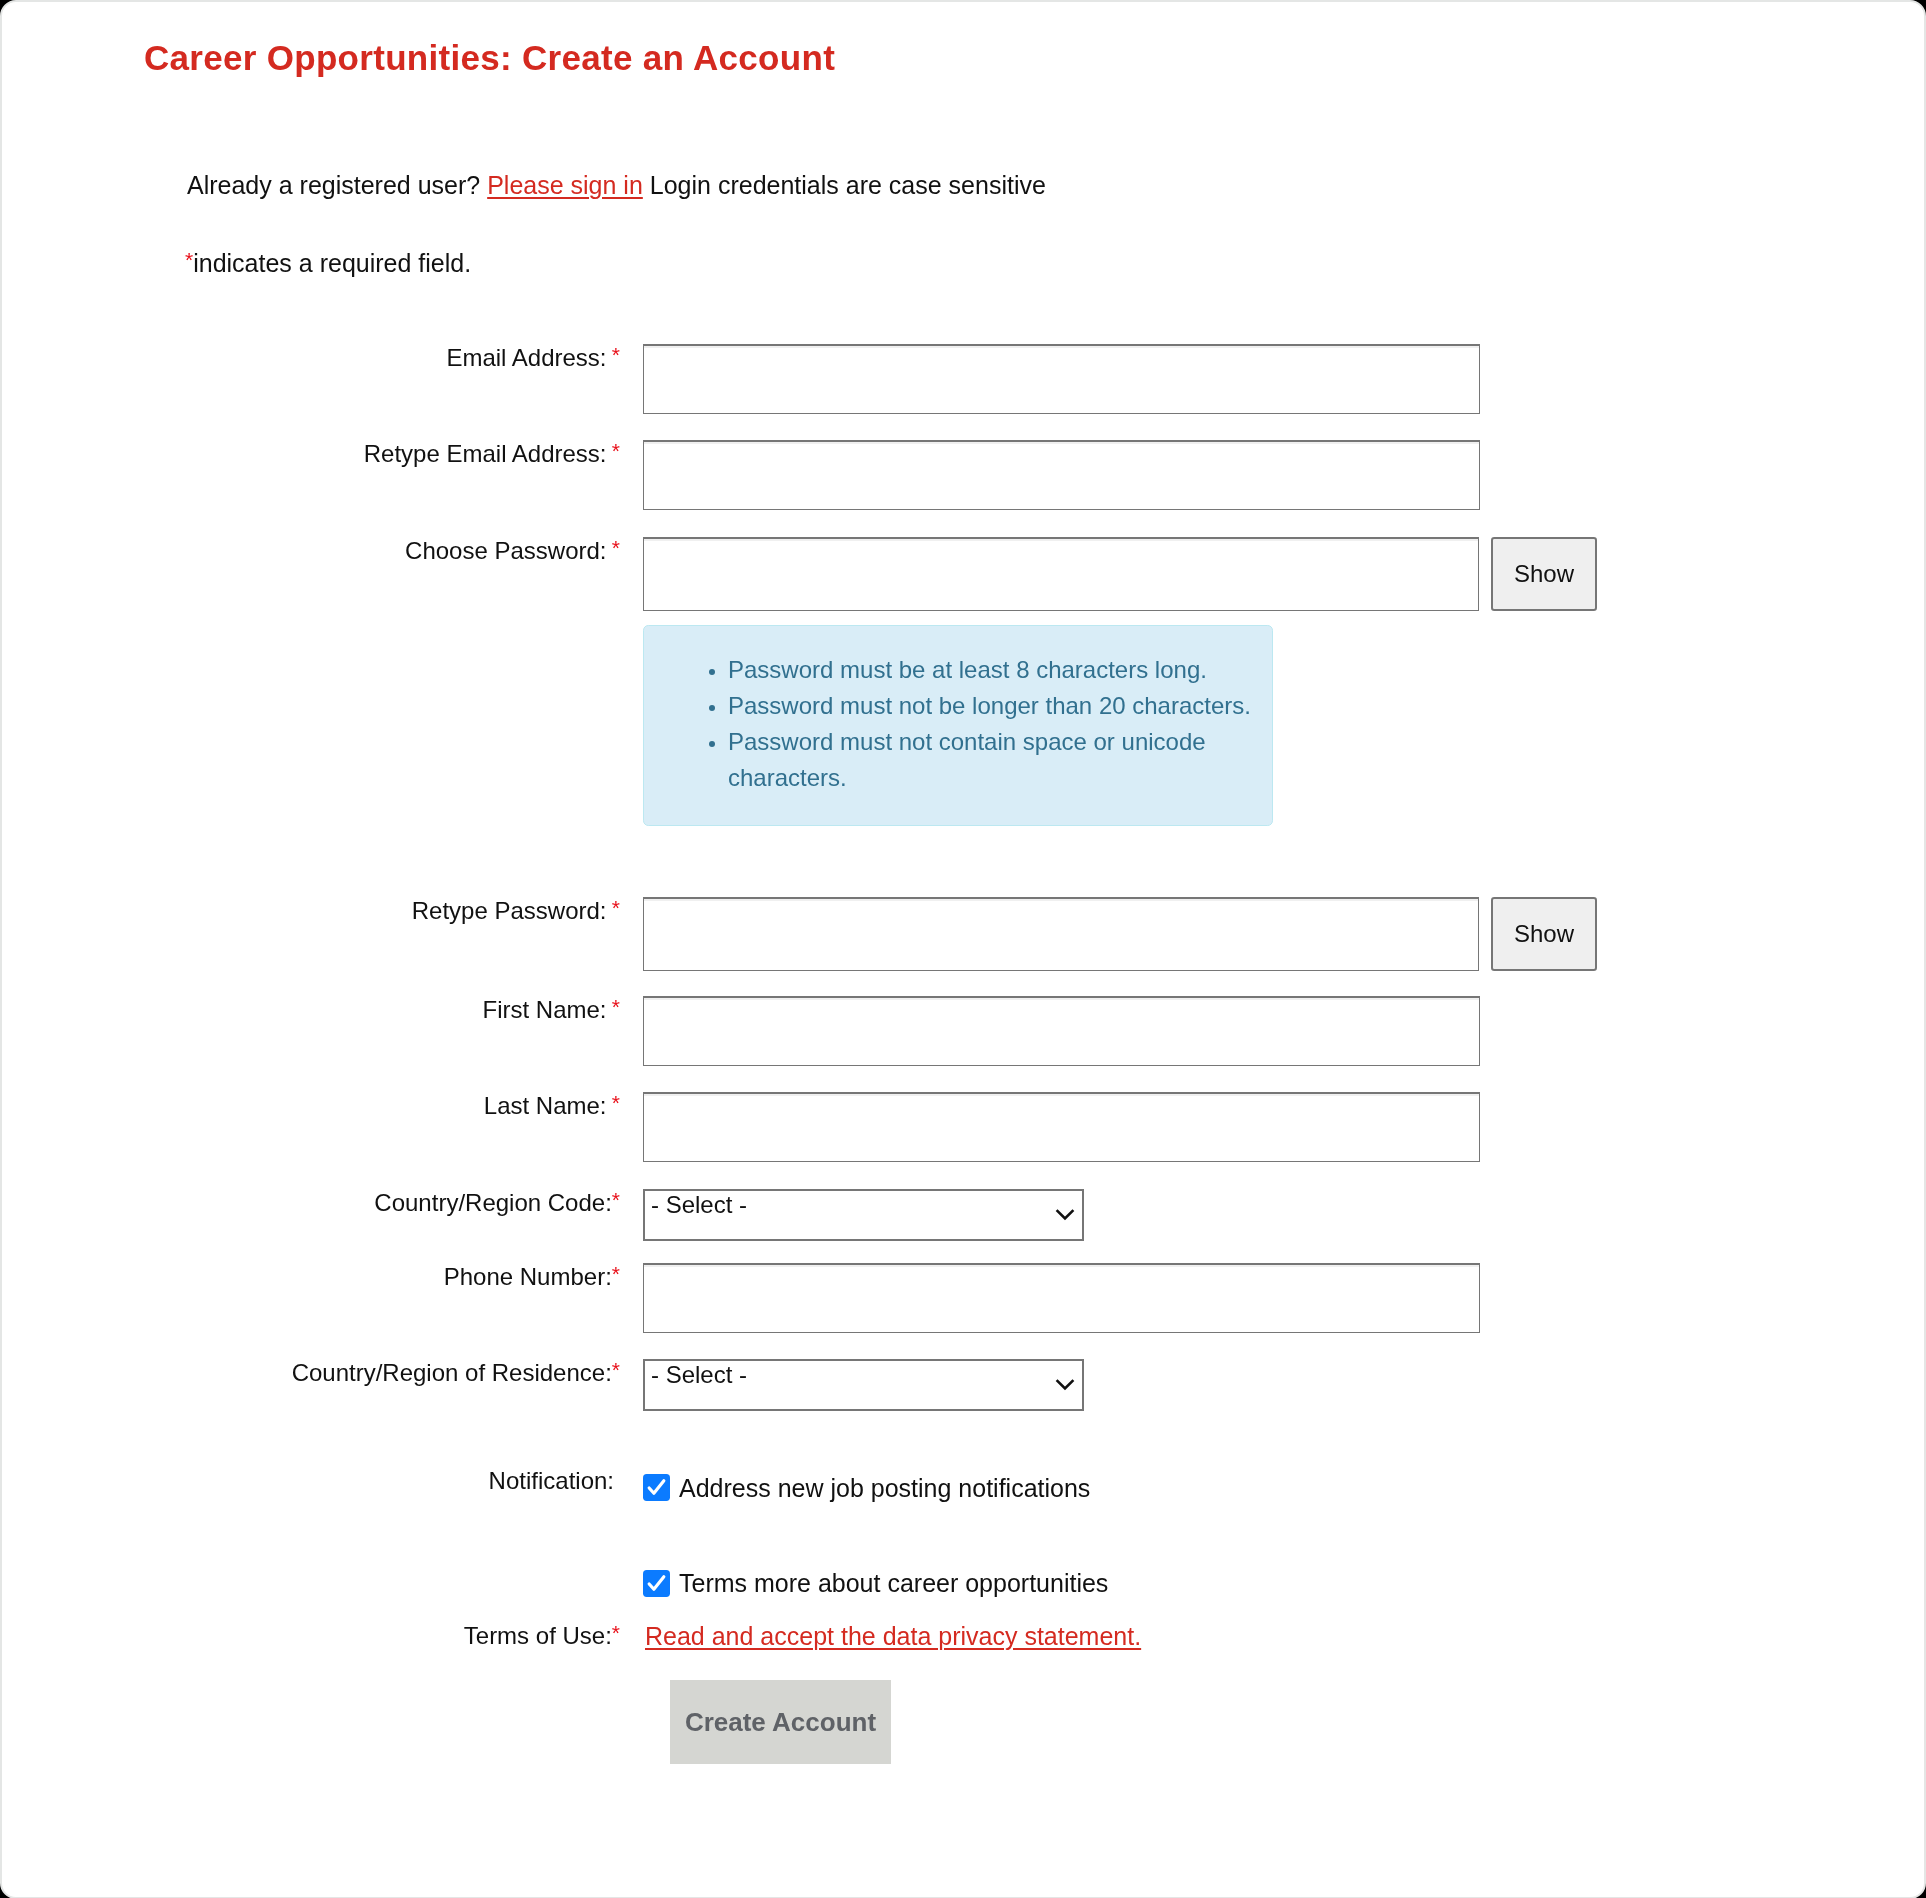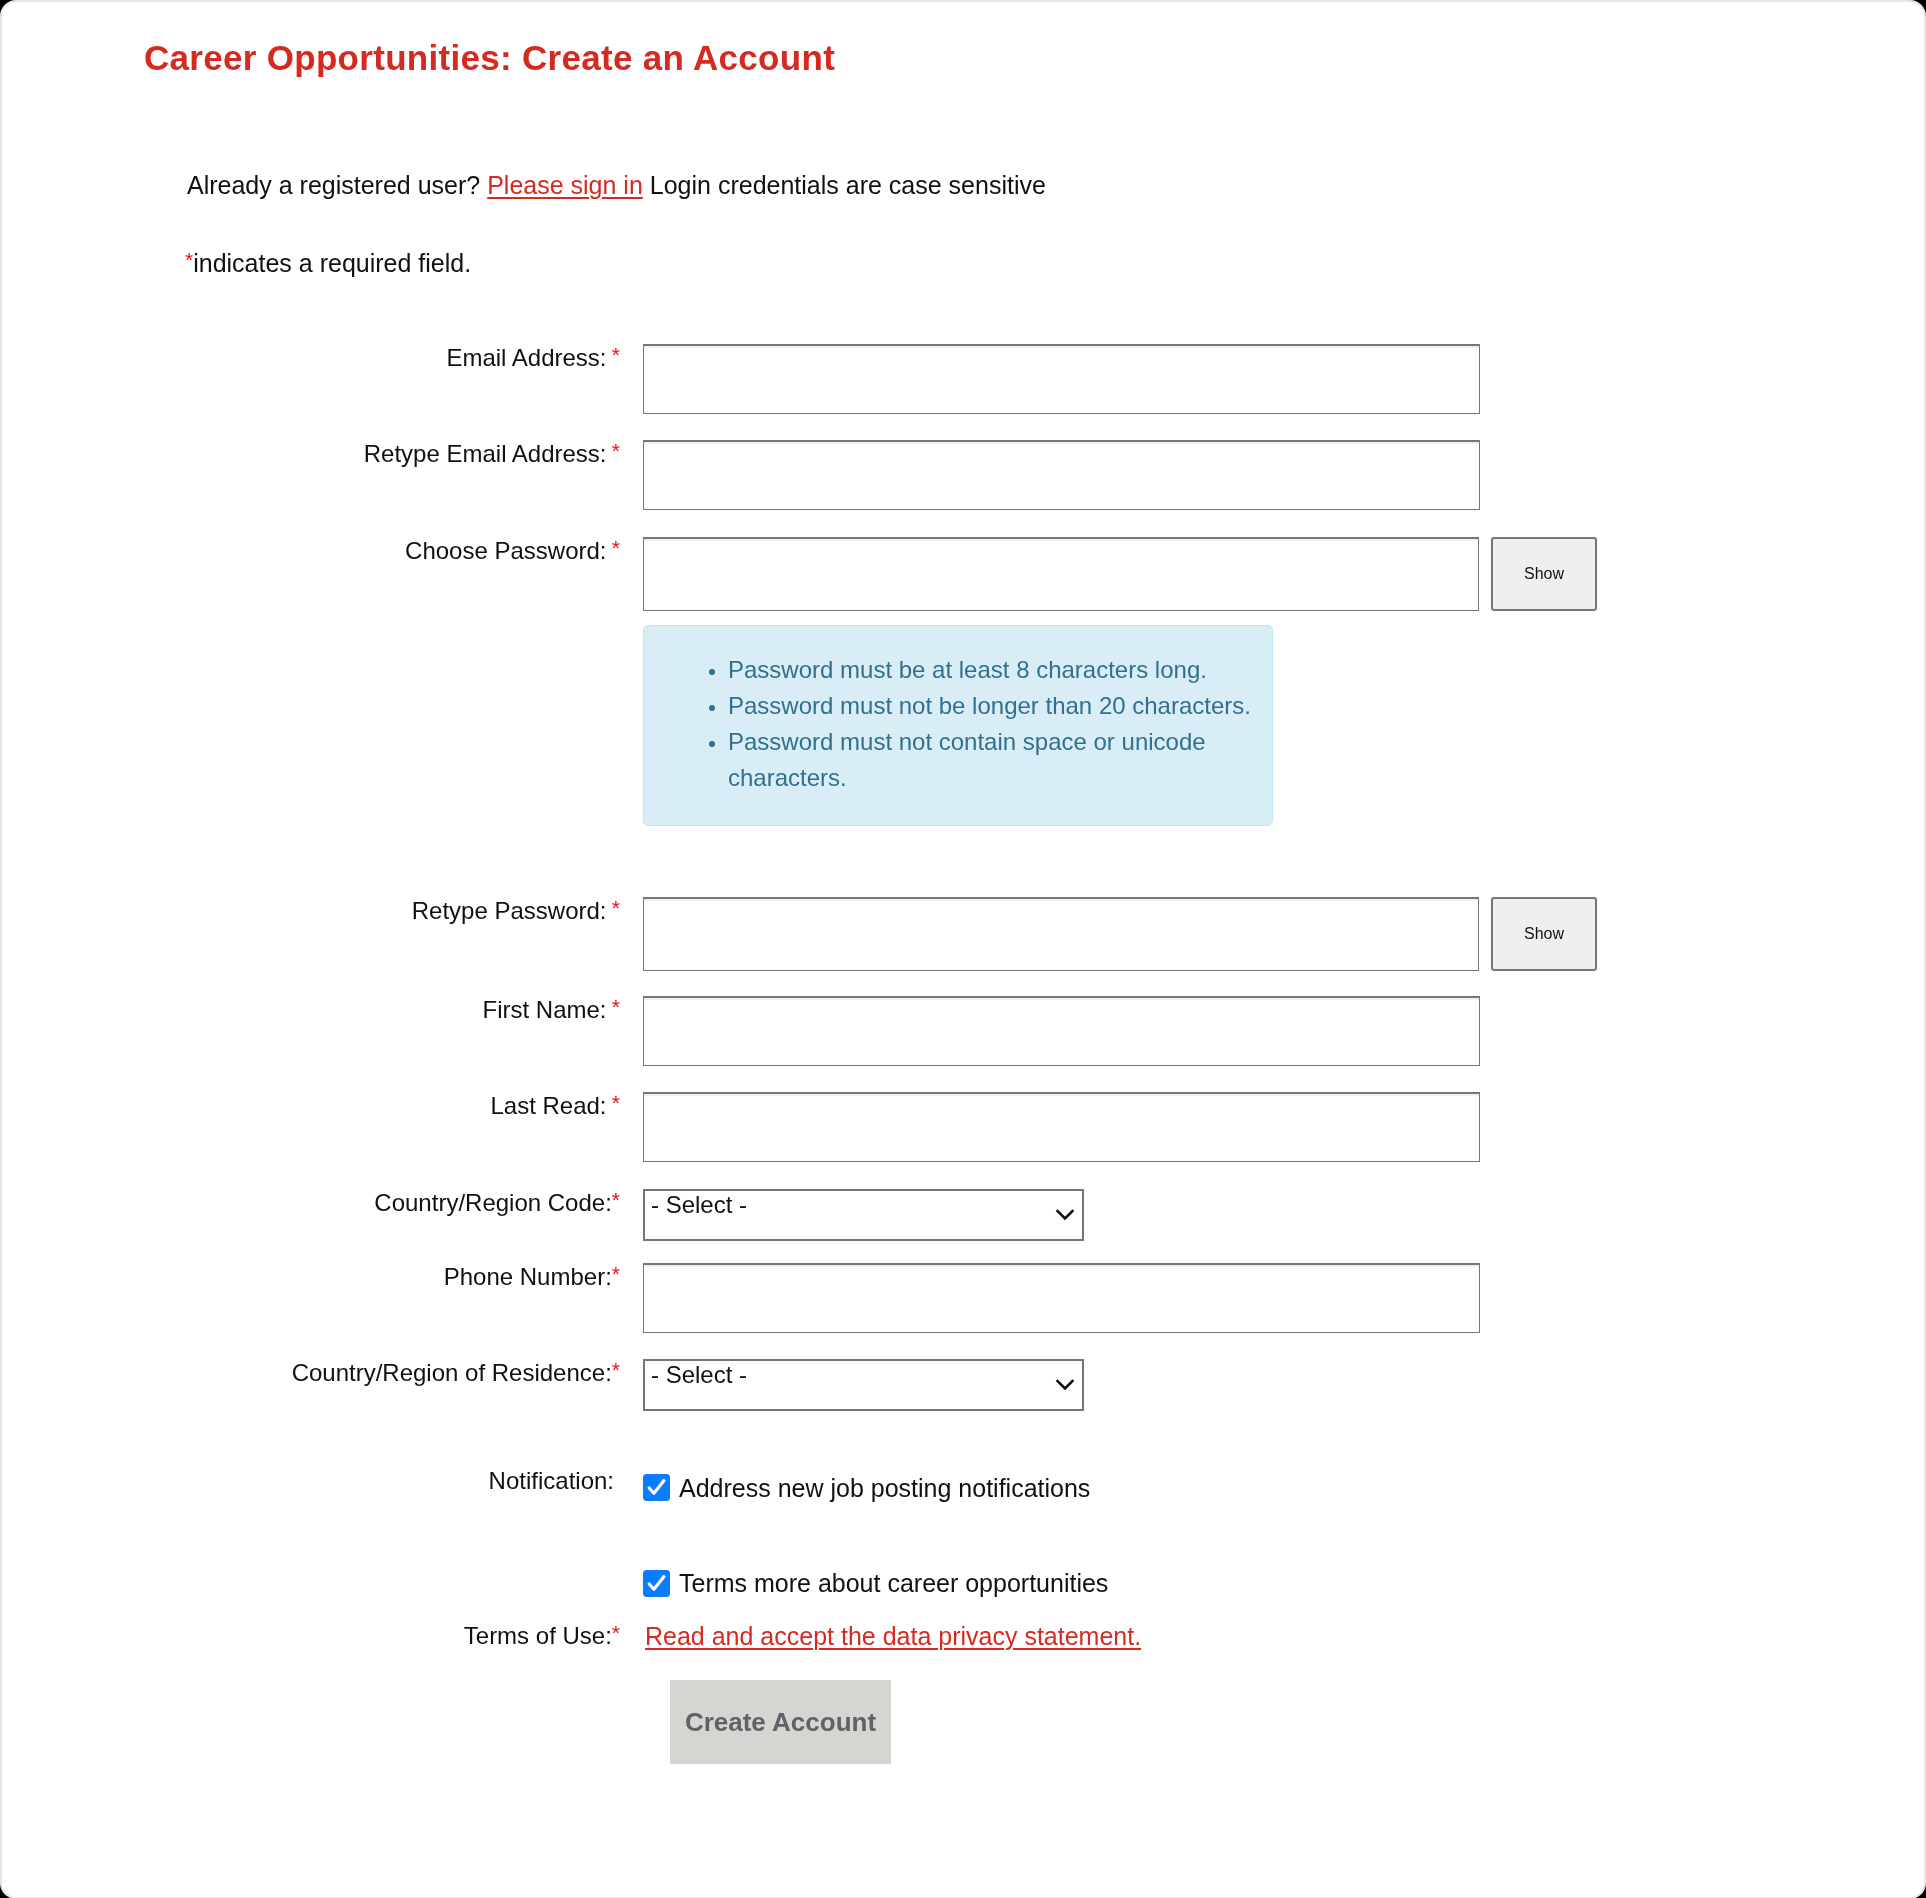--- a/index.html
+++ b/index.html
@@ -27,21 +27,21 @@
   .label.tight .star { margin-left: 0; }
   .input {
     left: 641px; width: 837px; height: 70px; box-sizing: border-box;
     border: 1.6px solid #767676; border-top-width: 2.1px; background: #fff;
     box-shadow: inset 0 2.1px 0 #f0f0f0;
   }
   .input.pw { width: 836px; }
   .show-btn {
     left: 1489px; width: 106px; height: 74px; box-sizing: border-box;
     border: 2.1px solid #767676; border-radius: 3.2px; background: #efefef;
-    font-size: 16px; display: flex; align-items: center; justify-content: center;
+    font-size: 24px; display: flex; align-items: center; justify-content: center;
     color: #111; cursor: pointer;
   }
   .info {
     left: 641px; top: 623px; width: 630px; height: 201px; box-sizing: border-box;
     background: #d9edf7; border: 1.6px solid #bce8f1; border-radius: 5.3px;
     color: #31708f; font-size: 24px; line-height: 36px;
   }
   .info ul { margin: 0; padding: 26px 21px 0 84px; }
   .info li { padding-left: 0; }
   .info li::marker { font-size: 21px; }
@@ -99,21 +99,21 @@
     </ul>
   </div>
 
   <div class="abs label" style="top:895px"><span>Retype Password:</span><span class="star">*</span></div>
   <div class="abs input pw" style="top:895px; height:74px;"></div>
   <div class="abs show-btn" style="top:895px">Show</div>
 
   <div class="abs label" style="top:994px"><span>First Name:</span><span class="star">*</span></div>
   <div class="abs input" style="top:994px"></div>
 
-  <div class="abs label" style="top:1090px"><span>Last Read:</span><span class="star">*</span></div>
+  <div class="abs label" style="top:1090px"><span>Last Name:</span><span class="star">*</span></div>
   <div class="abs input" style="top:1090px"></div>
 
   <div class="abs label tight" style="top:1187px"><span>Country/Region Code:</span><span class="star">*</span></div>
   <div class="abs select" style="top:1187px">
     <span>- Select -</span>
     <svg class="chev" viewBox="0 0 38 24">
         <polyline points="3,4 19,20 35,4" fill="none" stroke="#111" stroke-width="5"></polyline>
       </svg>
   </div>
 

